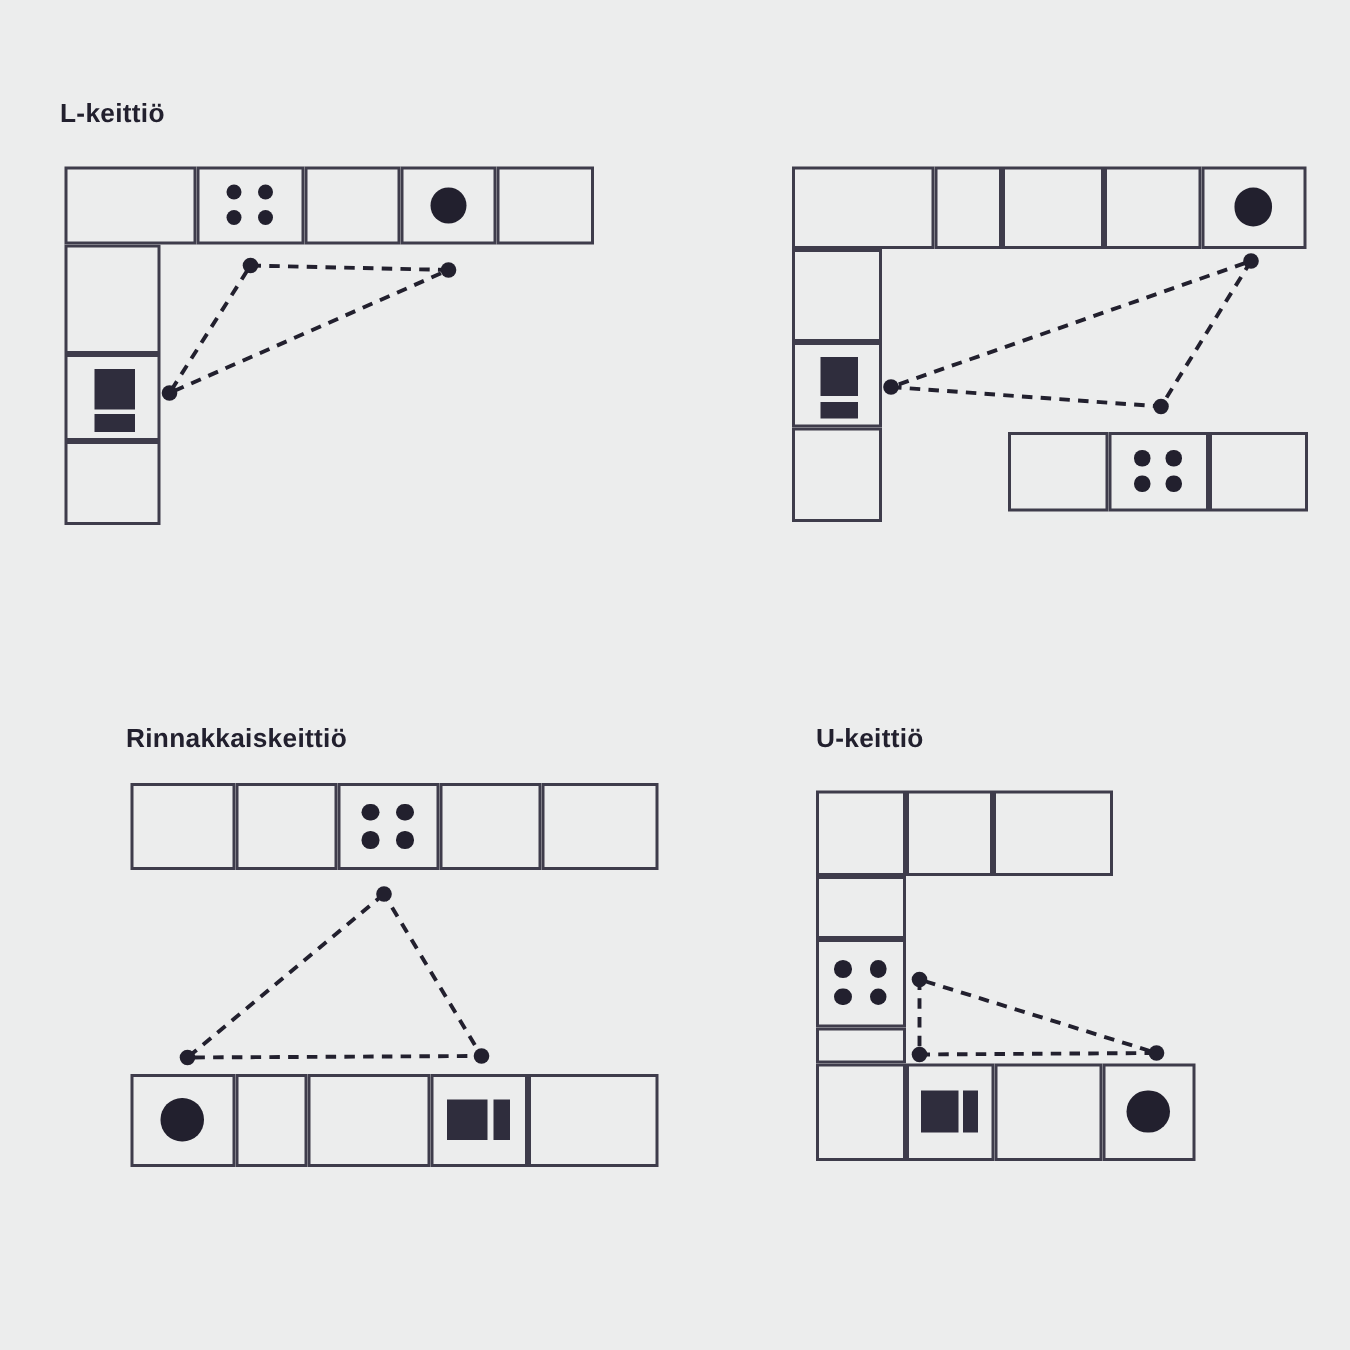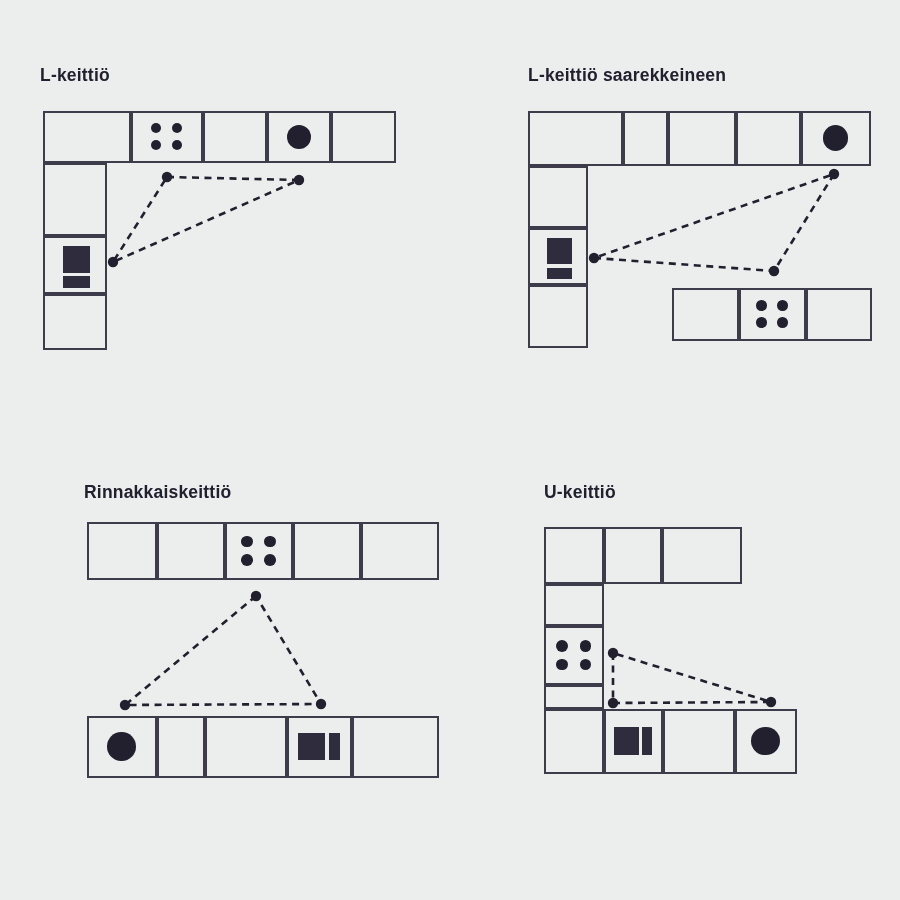--- a/index.html
+++ b/index.html
@@ -101,21 +101,20 @@
       </div>
       <div class="cabinet" style="left: 43px; top: 294px; width: 64px; height: 56px;"></div>
       <svg class="tri-svg" width="900" height="900" style="left: 0px; top: 0px;">
         <polygon points="167,177 299,180 113,262" class="tri-line"></polygon>
         <circle cx="167" cy="177" r="5.2" class="tri-node"></circle>
         <circle cx="299" cy="180" r="5.2" class="tri-node"></circle>
         <circle cx="113" cy="262" r="5.2" class="tri-node"></circle>
       </svg>
     </div>
     <div class="panel" style="left: 0px; top: 0px; width: 900px; height: 900px;">
-      <div class="panel-title" style="left: 528px; top: 65px;">L-keittiö saarekkeineen</div>
       <div class="cabinet" style="left: 528px; top: 111px; width: 95px; height: 55px;"></div>
       <div class="cabinet" style="left: 623px; top: 111px; width: 45px; height: 55px;"></div>
       <div class="cabinet" style="left: 668px; top: 111px; width: 68px; height: 55px;"></div>
       <div class="cabinet" style="left: 736px; top: 111px; width: 65px; height: 55px;"></div>
       <div class="cabinet" style="left: 801px; top: 111px; width: 70px; height: 55px;">
         <div class="icon-sink" style="width: 25.3px; height: 25.3px; left: 19.95px; top: 12.45px;"></div>
       </div>
       <div class="cabinet" style="left: 528px; top: 166px; width: 60px; height: 62px;"></div>
       <div class="cabinet" style="left: 528px; top: 228px; width: 60px; height: 57px;">
         <div style="position: absolute;">

